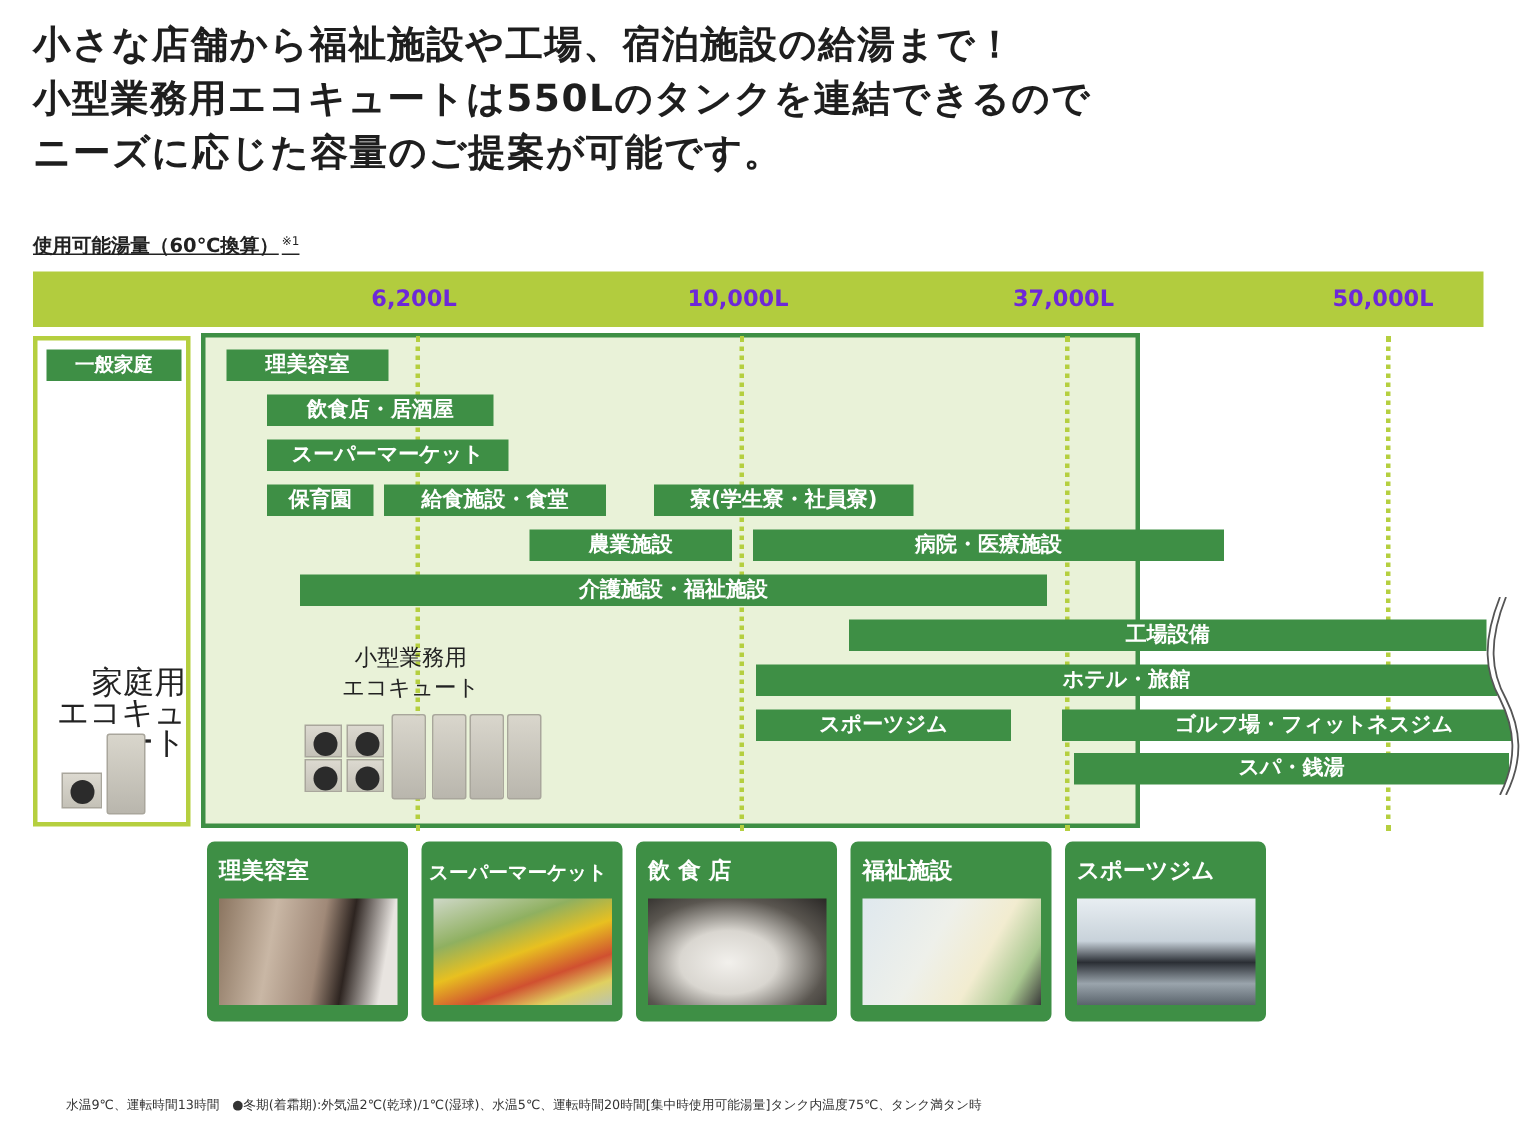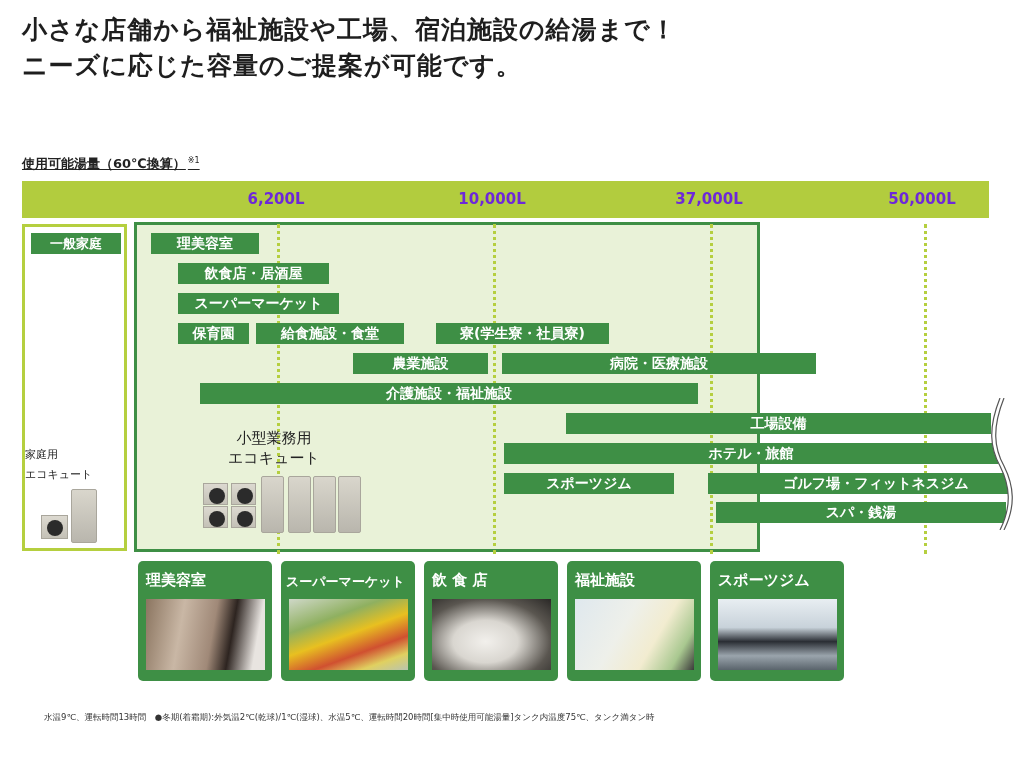--- a/index.html
+++ b/index.html
@@ -10,21 +10,21 @@
   .headline .line { font-size: 25px; font-weight: bold; line-height: 36px; letter-spacing: 1px; color: #1e1e1e; white-space: nowrap; }
 
   .chart-label { position: absolute; left: 22px; top: 155px; font-size: 13px; font-weight: bold; color: #222; white-space: nowrap; text-decoration: underline; }
   .chart-label sup { font-size: 8px; font-weight: normal; vertical-align: super; margin-left: 2px; }
 
   .scale-bar { position: absolute; left: 22px; top: 181px; width: 967px; height: 37px; background: #b2cc3e; }
   .scale-tick { position: absolute; top: 9px; font-size: 15px; font-weight: bold; color: #6d28d9; white-space: nowrap; transform: translateX(-50%); }
 
   .home-box { position: absolute; left: 22px; top: 224px; width: 105px; height: 327px; border: 3px solid #b5cf3f; background: #fff; }
   .home-tag { position: absolute; left: 6px; top: 6px; width: 90px; height: 21px; background: #3e8f45; color: #fff; font-size: 13px; font-weight: bold; text-align: center; line-height: 21px; }
-  .home-caption { position: absolute; left: 0; top: 218px; width: 100%; text-align: left; font-size: 11px; line-height: 20px; color: #222; }
+  .home-caption { position: absolute; left: 0; top: 218px; width: 100%; text-align: right; font-size: 21px; line-height: 20px; color: #222; }
 
   .biz-box { position: absolute; left: 134px; top: 222px; width: 626px; height: 330px; border: 3px solid #3e8f45; background: #e9f2d8; }
   .biz-caption { position: absolute; left: 228px; top: 428px; text-align: center; font-size: 15px; line-height: 20px; color: #222; }
 
   .vline { position: absolute; top: 224px; height: 330px; width: 0; border-left: 3px dotted #b5cf3f; }
 
   .bar { position: absolute; height: 21px; background: #3e8f45; color: #fff; font-size: 14px; font-weight: bold; line-height: 21px; white-space: nowrap; overflow: hidden; }
   .bar.center { text-align: center; }
 
   .wave { position: absolute; left: 988px; top: 398px; width: 36px; height: 132px; }
@@ -32,27 +32,28 @@
   .unit { position: absolute; background: linear-gradient(#d9d6cc, #b9b6ad); border: 1px solid #a9a69c; border-radius: 2px; }
   .fan { position: absolute; background: linear-gradient(#dcd9d0, #c4c1b7); border: 1px solid #a9a69c; }
   .fan::after { content: ""; position: absolute; left: 5px; top: 4px; width: 16px; height: 16px; border-radius: 50%; background: #2b2b2b; }
 
   .cards { position: absolute; left: 138px; top: 561px; width: 851px; height: 120px; }
   .card { position: absolute; top: 0; width: 134px; height: 120px; background: #3e8f45; border-radius: 5px; }
   .card-title { position: absolute; left: 8px; top: 10px; font-size: 15px; font-weight: bold; color: #fff; white-space: nowrap; }
   .card-photo { position: absolute; left: 8px; top: 38px; width: 119px; height: 71px; overflow: hidden; }
 
   .footnote { position: absolute; left: 22px; top: 709px; font-size: 8.5px; line-height: 16px; color: #333; white-space: nowrap; }
-  .footnote .l2 { padding-left: 22px; }
+  .footnote .l2 { padding-left: 22px; margin-top: 20px; }
 </style>
 </head>
 <body>
 
 <div class="headline">
   <div class="line">小さな店舗から福祉施設や工場、宿泊施設の給湯まで！</div>
+  <div class="line">小型業務用エコキュートは550Lのタンクを連結できるので</div>
   <div class="line">ニーズに応じた容量のご提案が可能です。</div>
 </div>
 
 <div class="chart-label">
   <span>使用可能湯量（60℃換算）</span><sup>※1</sup>
 </div>
 
 <div class="scale-bar">
   <span class="scale-tick" style="left:254px">6,200L</span>
   <span class="scale-tick" style="left:470px">10,000L</span>

